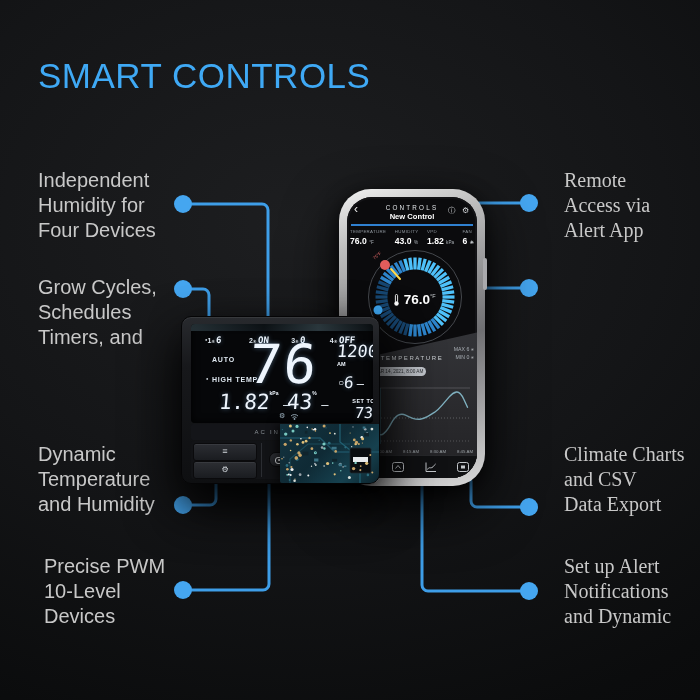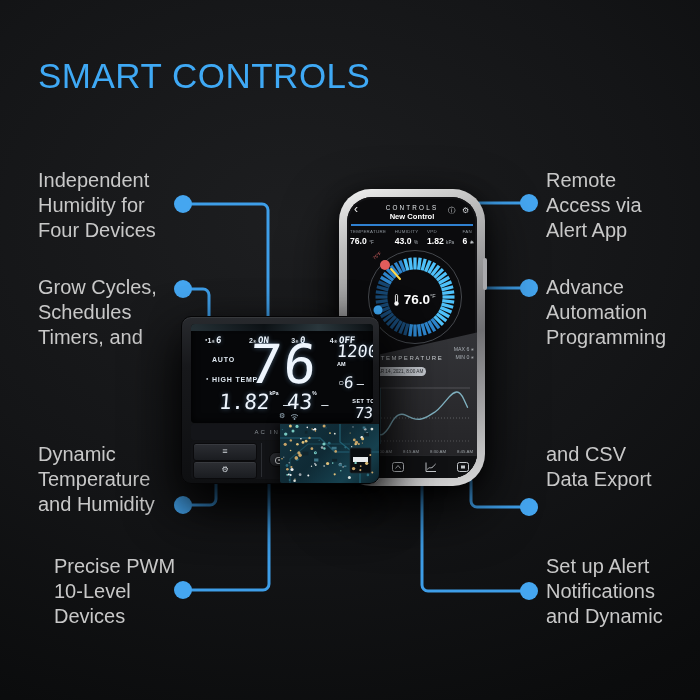--- a/index.html
+++ b/index.html
@@ -3,21 +3,21 @@
 <meta charset="utf-8">
 <style>
   html,body{margin:0;padding:0;background:#000;}
   .stage{position:relative;width:700px;height:700px;overflow:hidden;
     font-family:"Liberation Sans",sans-serif;
     background:radial-gradient(140% 110% at 42% 32%, #1d1e20 0%, #141517 38%, #0b0c0d 68%, #060607 100%);}
   
   .title{position:absolute;left:38px;top:56px;font-size:35px;font-weight:500;letter-spacing:.5px;color:#3fa9f5;margin:0;}
   .co{position:absolute;font-size:20px;line-height:25px;color:#c8c8c8;font-weight:400;}
   .co div{white-space:nowrap;}
-  .co.right{left:546px;}
+  .co.right{left:564px;font-family:Liberation Serif, serif;}
   .connectors{position:absolute;left:0;top:0;z-index:8;}
   .connectors path{fill:none;stroke:#3e9ee8;stroke-width:3;stroke-linecap:round;}
   .connectors circle{fill:#45a6f0;}
   
   .phone{position:absolute;left:339px;top:189px;width:146px;height:297px;border-radius:32px;z-index:20;
     background:linear-gradient(160deg,#f2f2f2 0%,#bdbdbd 18%,#6f6f72 55%,#d9d9d9 100%);
     box-shadow:0 22px 55px rgba(0,0,0,.85), 0 4px 18px rgba(0,0,0,.6);}
   .phone-side-btn{position:absolute;left:144px;top:69px;width:4px;height:32px;border-radius:2px;background:#a9a9ac;}
   .screen{position:absolute;left:8px;top:8px;width:130px;height:281px;border-radius:25px;background:#0b0b0d;overflow:hidden;
     box-shadow:inset 0 0 0 2px #131316;}
@@ -136,36 +136,32 @@
   <div class="co" style="left:38px;top:275px">
     <div>Grow Cycles,</div>
       <div>Schedules</div>
       <div>Timers, and</div>
   </div>
   <div class="co" style="left:38px;top:442px">
     <div>Dynamic</div>
       <div>Temperature</div>
       <div>and Humidity</div>
   </div>
-  <div class="co" style="left:54px;top:554px">
+  <div class="co" style="left:44px;top:554px">
     <div>Precise PWM</div>
       <div>10-Level</div>
       <div>Devices</div>
   </div>
   <div class="co right" style="top:168px">
     <div>Remote</div>
       <div>Access via</div>
       <div>Alert App</div>
   </div>
-  <div class="co right" style="top:275px">
-    <div>Advance</div>
-      <div>Automation</div>
-      <div>Programming</div>
-  </div>
   <div class="co right" style="top:442px">
+    <div>Climate Charts</div>
       <div>and CSV</div>
       <div>Data Export</div>
   </div>
   <div class="co right" style="top:554px">
     <div>Set up Alert</div>
       <div>Notifications</div>
       <div>and Dynamic</div>
   </div>
 
   <div class="phone">

